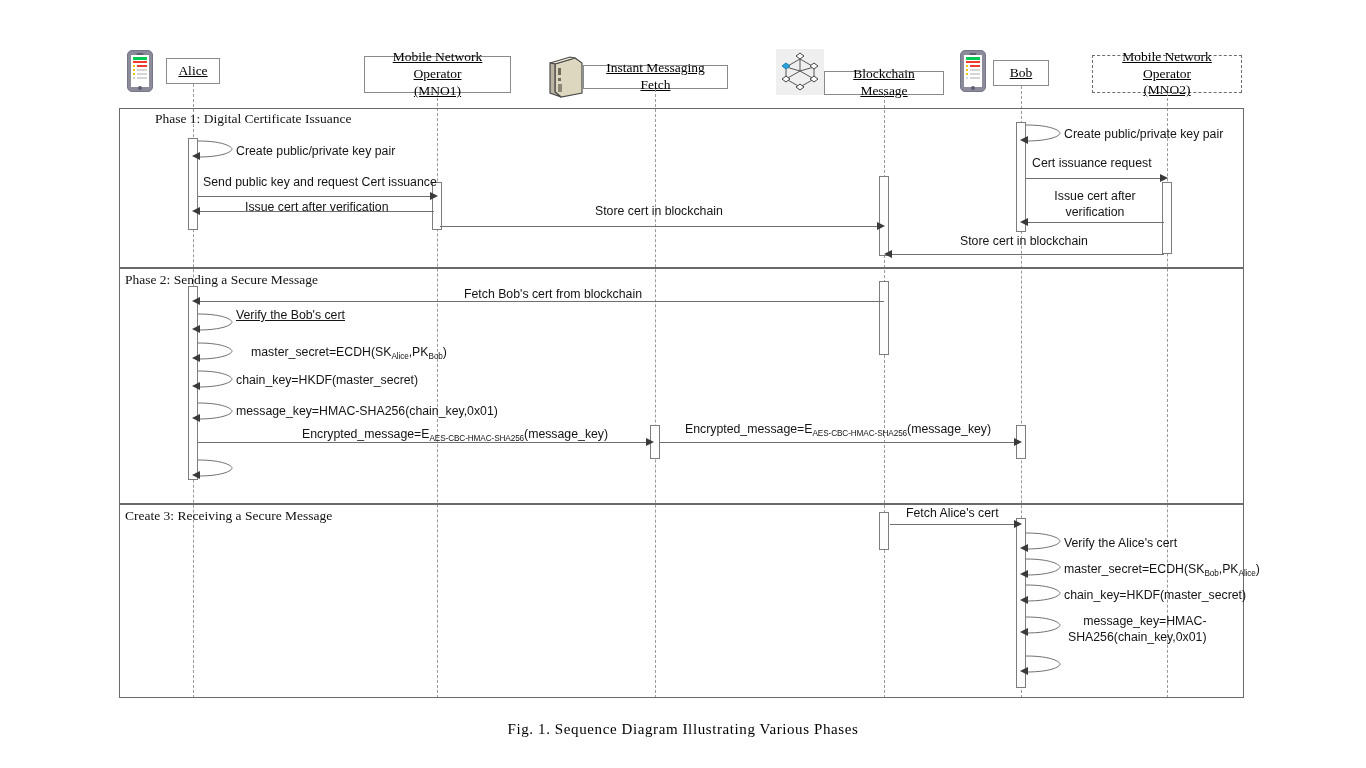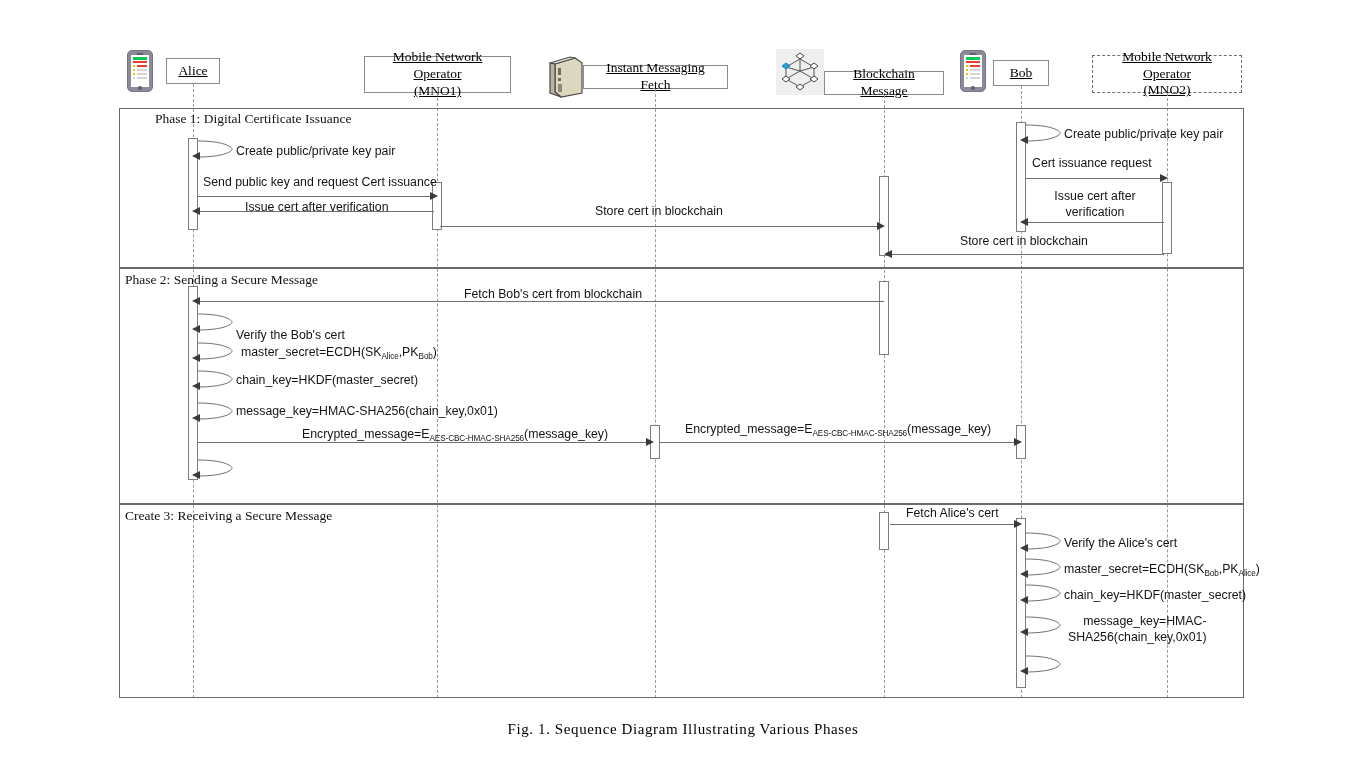--- a/index.html
+++ b/index.html
@@ -306,29 +306,29 @@
   <div class="msg-line" style="left:198px;top:301px;width:686px;"></div>
   <div class="arrow left" style="left:192px;top:297px;"></div>
   <div class="msg-text" style="left:464px;top:287px;">Fetch Bob's cert from blockchain</div>
 
   <div class="selfloop" style="left:198px;top:311px;">
     <svg width="38" height="24" viewBox="0 0 38 24">
         <path d="M0 3 C 26 3, 34 9, 34 11 C 34 14, 24 19, 0 19" fill="none" stroke="#6f6f6f" stroke-width="1"></path>
       </svg>
   </div>
   <div class="arrow left" style="left:192px;top:325px;"></div>
-  <div class="msg-text" style="left:236px;top:328px;">Verify the Bob's cert</div>
+  <div class="msg-text" style="left:236px;top:308px;text-decoration:underline;">Verify the Bob's cert</div>
 
   <div class="selfloop" style="left:198px;top:340px;">
     <svg width="38" height="24" viewBox="0 0 38 24">
         <path d="M0 3 C 26 3, 34 9, 34 11 C 34 14, 24 19, 0 19" fill="none" stroke="#6f6f6f" stroke-width="1"></path>
       </svg>
   </div>
   <div class="arrow left" style="left:192px;top:354px;"></div>
-  <div class="msg-text" style="left:241px;top:345px;text-align:right;"><span>master_secret=ECDH(SK</span><sub>Alice</sub><span>,PK</span><sub>Bob</sub><span>)</span></div>
+  <div class="msg-text" style="left:251px;top:345px;text-align:right;"><span>master_secret=ECDH(SK</span><sub>Alice</sub><span>,PK</span><sub>Bob</sub><span>)</span></div>
 
   <div class="selfloop" style="left:198px;top:368px;">
     <svg width="38" height="24" viewBox="0 0 38 24">
         <path d="M0 3 C 26 3, 34 9, 34 11 C 34 14, 24 19, 0 19" fill="none" stroke="#6f6f6f" stroke-width="1"></path>
       </svg>
   </div>
   <div class="arrow left" style="left:192px;top:382px;"></div>
   <div class="msg-text" style="left:236px;top:373px;">chain_key=HKDF(master_secret)</div>
 
   <div class="selfloop" style="left:198px;top:400px;">

